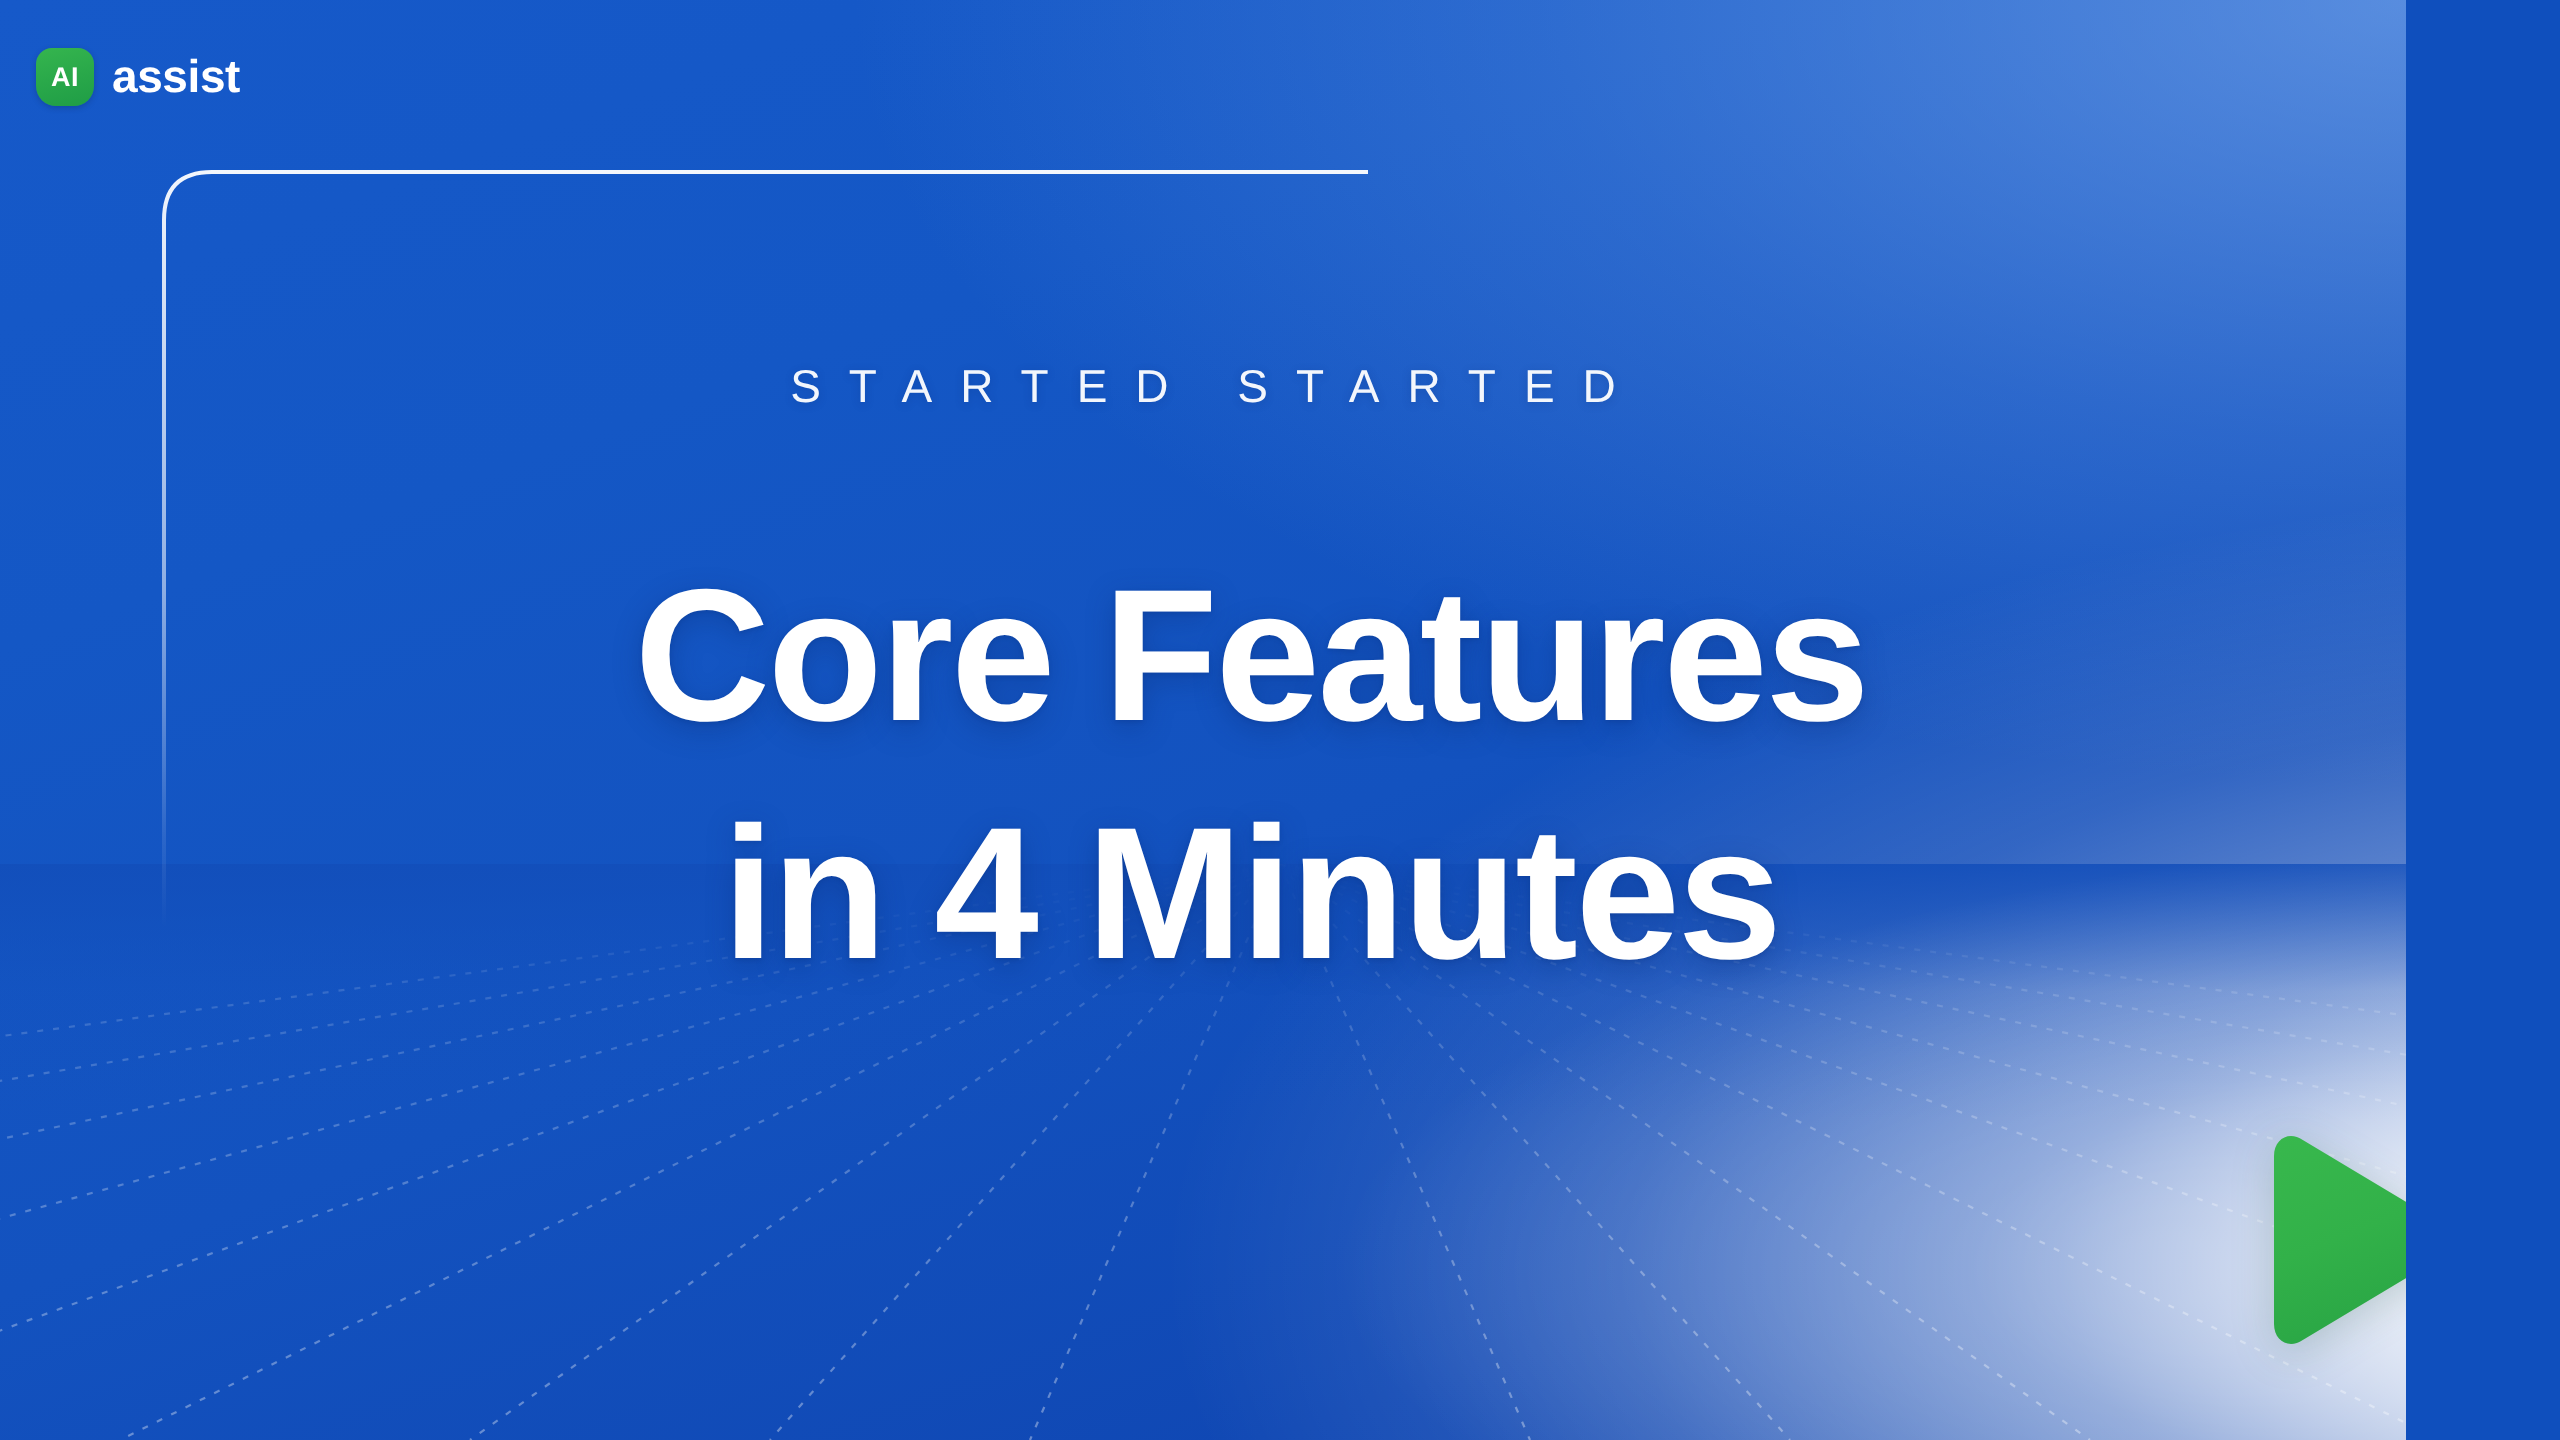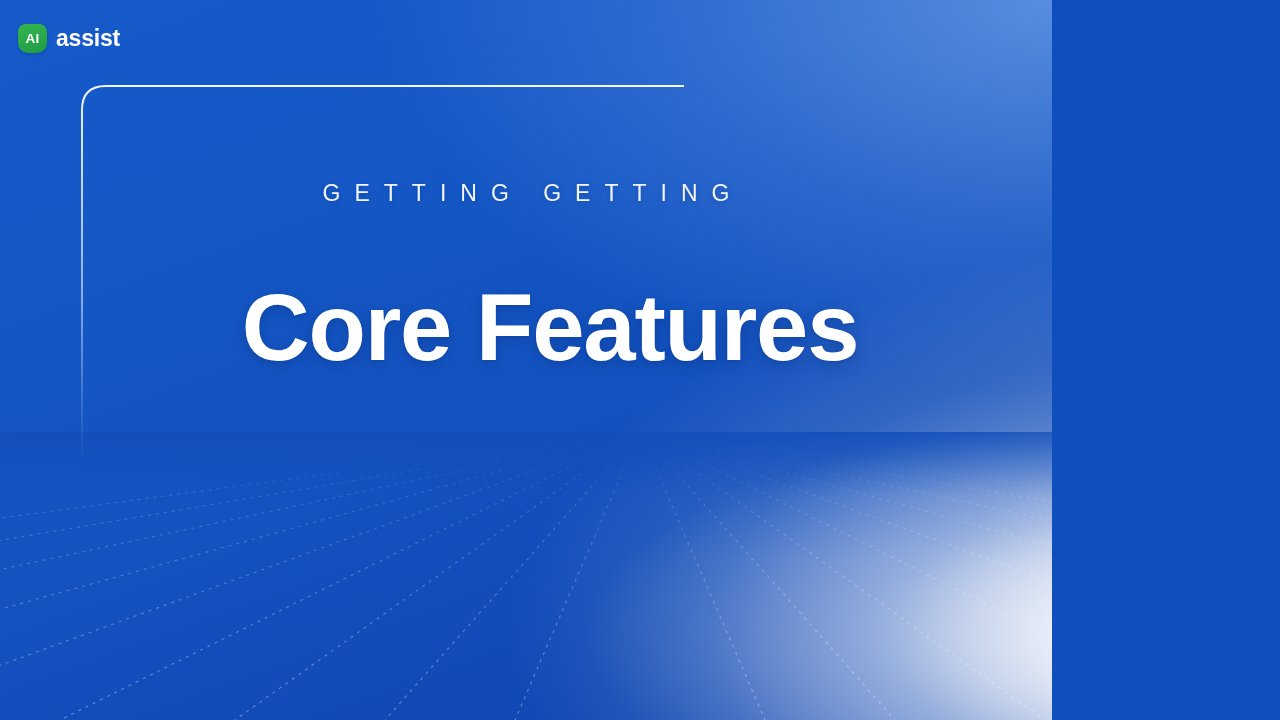--- a/index.html
+++ b/index.html
@@ -6,21 +6,21 @@
   * { margin:0; padding:0; box-sizing:border-box; }
   html, body {
     width:1280px; height:720px;
     overflow:hidden;
     background:#0f4fbd;
     font-family:"Liberation Sans", sans-serif;
   }
 
   #slide {
     position:relative;
-    width:1052px;
+    width:1203px;
     height:720px;
     overflow:hidden;
     background:
       radial-gradient(120% 95% at 118% 88%, rgba(255,255,255,0.96) 0%, rgba(255,255,255,0.78) 13%, rgba(255,255,255,0.40) 27%, rgba(255,255,255,0.14) 42%, rgba(255,255,255,0.0) 58%),
       radial-gradient(95% 80% at 100% 0%, rgba(130,175,240,0.62) 0%, rgba(110,160,235,0.28) 38%, rgba(255,255,255,0.0) 68%),
       linear-gradient(160deg, #1659c9 0%, #1457c5 28%, #1352bf 56%, #1048b4 82%, #0f45ae 100%);
   }
 
   
   .floor {
@@ -194,23 +194,24 @@
   </div>
 
   <div class="logo">
     <div class="logo-badge">
       <span>AI</span>
     </div>
     <div class="logo-word">assist</div>
   </div>
 
   <div class="content">
-    <div class="eyebrow">GETTING GETTING</div>
+    <div class="eyebrow">STARTED STARTED</div>
     <div class="headline">
       <span class="line">Core Features</span>
+      <span class="line">in 4 Minutes</span>
     </div>
   </div>
 
   <button class="play-btn" aria-label="Play">
     <svg width="106" height="110" viewBox="0 0 106 110" aria-hidden="true">
       <defs>
         <linearGradient id="playGrad" x1="0" y1="0" x2="0.35" y2="1">
           <stop offset="0%" stop-color="#38b84d"></stop>
           <stop offset="55%" stop-color="#32b149"></stop>
           <stop offset="100%" stop-color="#2aa645"></stop>

